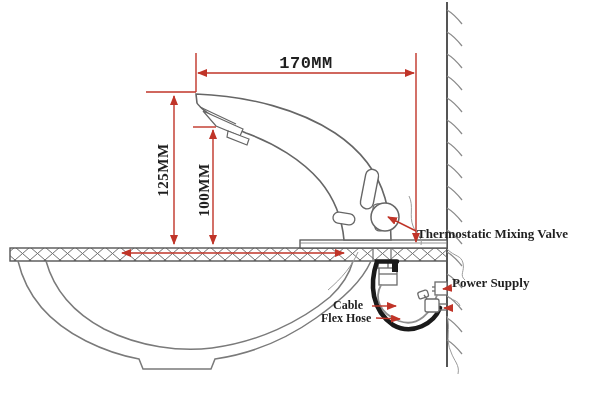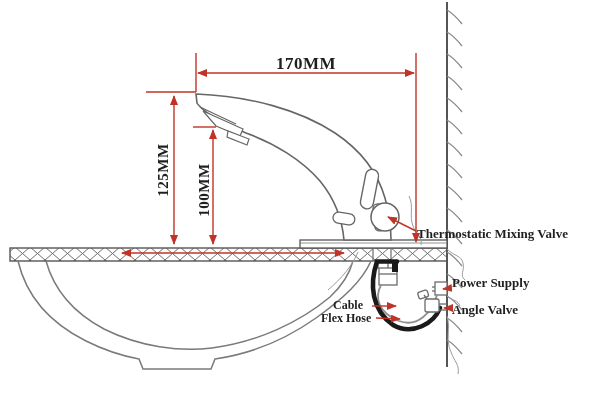--- a/index.html
+++ b/index.html
@@ -5,21 +5,21 @@
   html,body{margin:0;padding:0;background:#fff;}
   .stage{
     position:relative;width:600px;height:415px;background:#ffffff;overflow:hidden;
     font-family:"Liberation Serif","DejaVu Serif",serif;
   }
   .stage svg{position:absolute;left:0;top:0;}
   .lbl{
     position:absolute;color:#1f1f1f;font-weight:700;white-space:nowrap;
     -webkit-font-smoothing:antialiased;
   }
-  .dim{font-size:17px;letter-spacing:.5px;}
+  .dim{font-size:17px;letter-spacing:.5px;font-family:Liberation Mono, monospace;}
   .dim-rot{font-size:15px;width:80px;height:16px;text-align:center;line-height:16px;
     transform:rotate(-90deg);letter-spacing:.5px;}
   .callout{font-size:13px;}
   .callout-sm{font-size:12px;}
 </style>
 </head>
 <body>
 
 <div class="stage">
 
@@ -146,19 +146,18 @@
 
   <div class="lbl dim-rot" style="left:123px;top:162px;">125MM</div>
 
   <div class="lbl dim-rot" style="left:164px;top:182px;">100MM</div>
 
   <div class="lbl callout" style="left:417px;top:226px;">Thermostatic Mixing Valve</div>
 
   <div class="lbl callout" style="left:452px;top:260px;margin-top:15px;">Power Supply</div>
 
 
-  <div class="lbl callout" style="left:452px;top:302px;">Angle Valve</div>
 
   <div class="lbl callout-sm" style="left:333px;top:298px;">Cable</div>
 
   <div class="lbl callout-sm" style="left:321px;top:311px;">Flex Hose</div>
 
 </div>
 
 </body></html>

